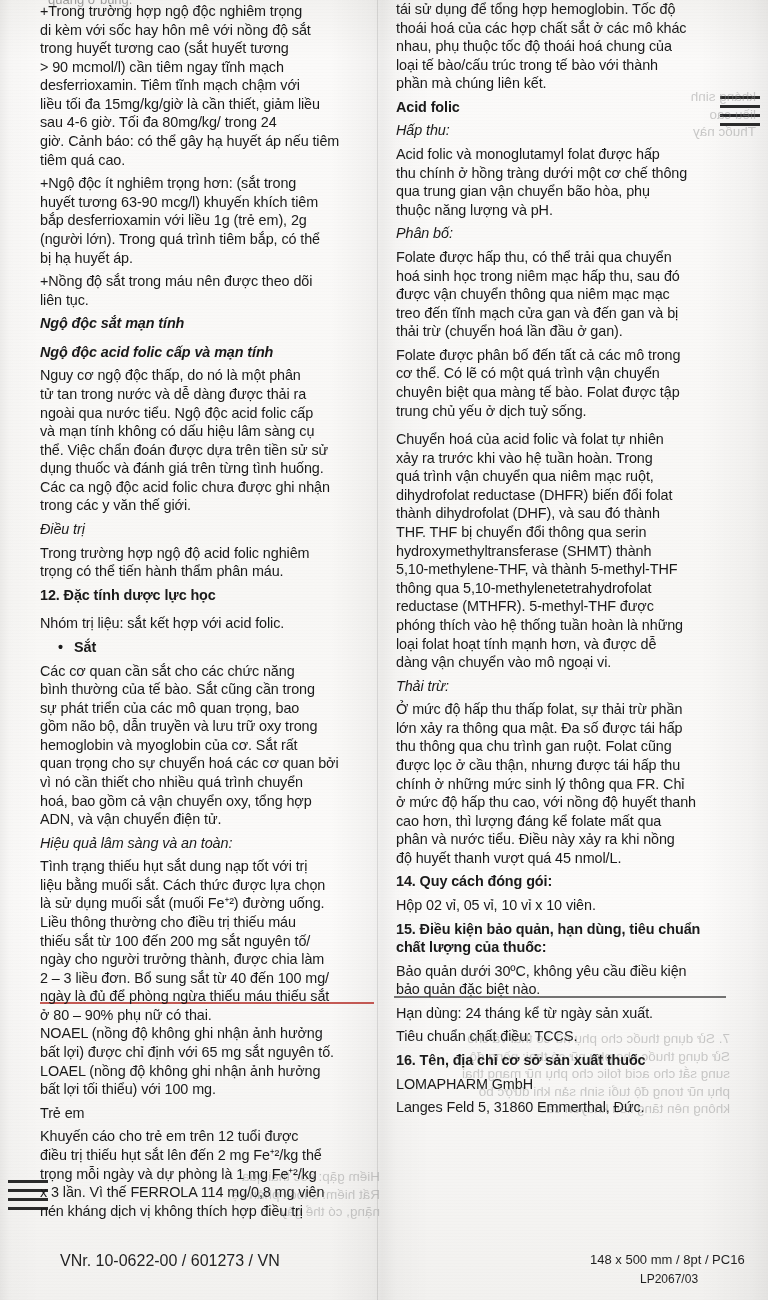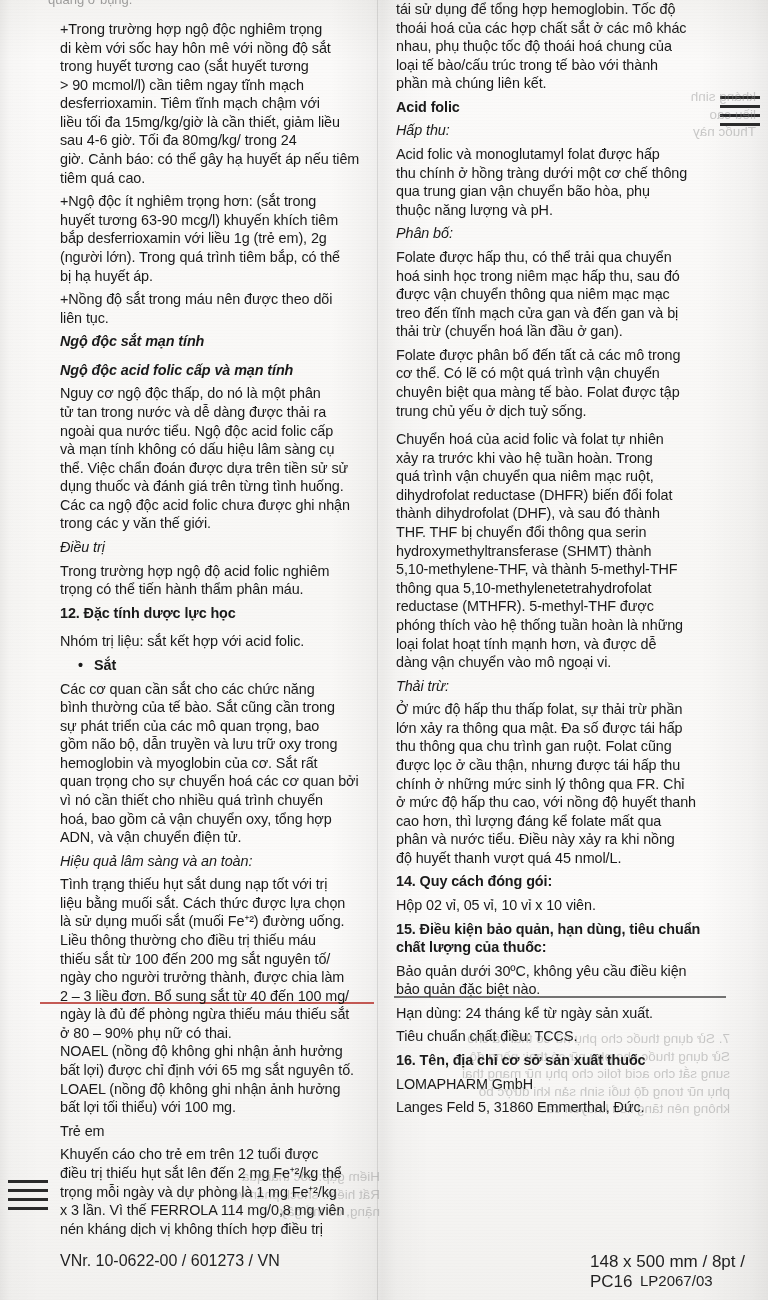--- a/index.html
+++ b/index.html
@@ -60,23 +60,23 @@
 
   
   .col {
     position: absolute;
     top: 0;
     font-size: 14.4px;
     line-height: 1.29;
     letter-spacing: -0.1px;
   }
   .col-left {
-    left: 60px;
+    left: 40px;
     width: 322px;
-    padding-top: 20px;
+    padding-top: 2px;
   }
   .col-right {
     left: 396px;
     width: 325px;
   }
   p {
     margin: 0;
     padding: 0;
     white-space: pre-line;
   }
@@ -153,29 +153,29 @@
     position: absolute;
     left: 60px;
     top: 1252px;
     font-size: 16px;
     color: #1f1f1f;
   }
   .footer-right {
     position: absolute;
     left: 590px;
     top: 1252px;
-    font-size: 17px;
+    font-size: 13px;
     color: #1f1f1f;
     text-align: left;
   }
   .footer-right2 {
     position: absolute;
     left: 640px;
     top: 1272px;
-    font-size: 15px;
+    font-size: 12px;
     color: #1f1f1f;
   }
   .top-clip {
     position: absolute;
     left: 48px;
     top: -8px;
     font-size: 13px;
     color: #555;
     opacity: 0.55;
   }

